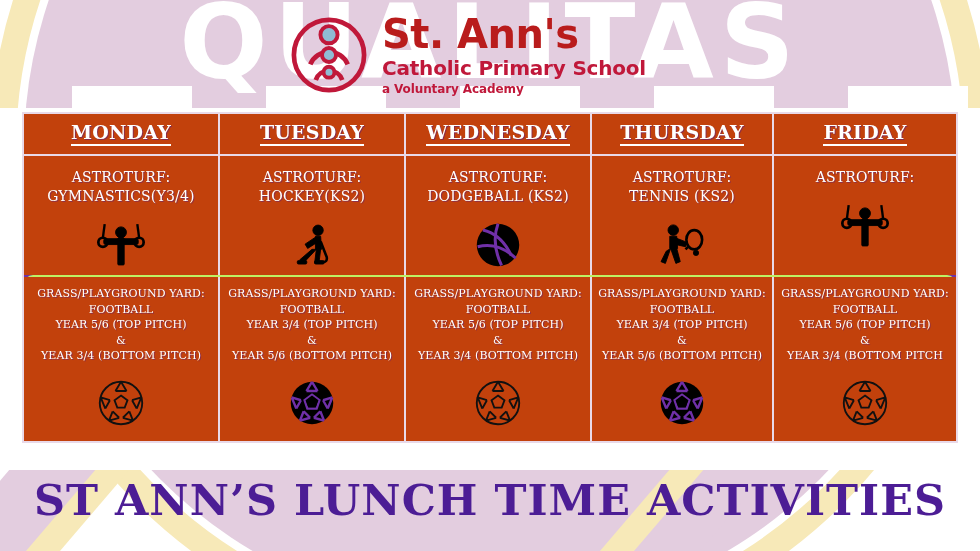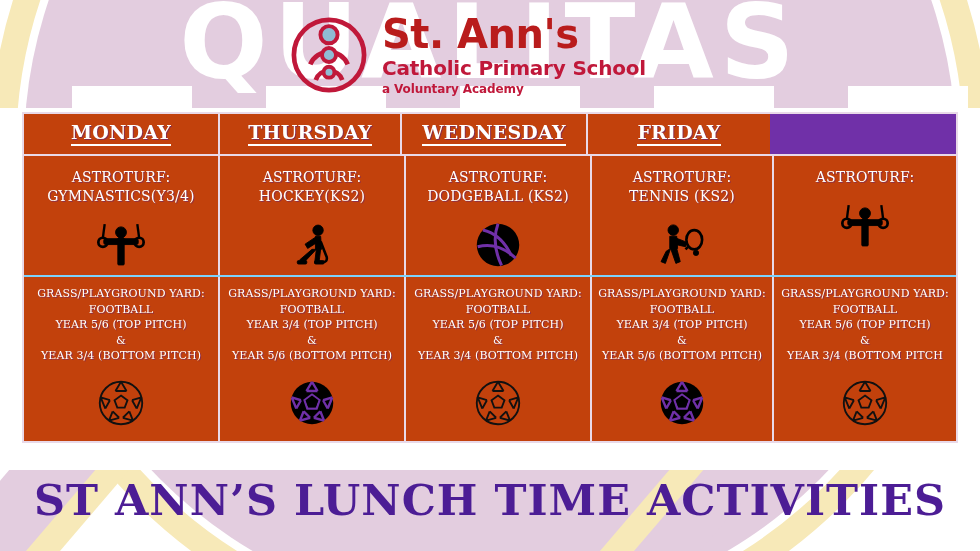--- a/index.html
+++ b/index.html
@@ -93,21 +93,21 @@
   .astro-text{
     font-family:"DejaVu Serif", serif;
     font-size:14px;line-height:1.35;
     color:#ffffff;text-align:center;
     letter-spacing:0.2px;
     text-shadow:1px 1px 0 rgba(90,30,130,.5);
   }
   .astro-icon{margin-top:12px;height:54px;display:flex;align-items:center;justify-content:center;}
 
   
-  .row-grass{border-top:2px solid #7dd3fc;}
+  .row-grass{border-top:2px solid #bef264;border-radius:9px;}
   .row-grass .cell{
     height:164px;
     display:flex;flex-direction:column;align-items:center;
     padding-top:9px;
   }
   .grass-text{
     font-family:"DejaVu Serif", serif;
     font-size:11px;line-height:1.42;
     color:#ffffff;text-align:center;
     letter-spacing:0.1px;
@@ -187,25 +187,28 @@
     </div>
   </div>
 </div>
 
 <div class="table">
 
   <div class="row row-head">
     <div class="cell c0">
       <span class="day">MONDAY</span>
     </div>
+    <div class="cell c1">
+      <span class="day">TUESDAY</span>
+    </div>
+    <div class="cell c2">
+      <span class="day">WEDNESDAY</span>
+    </div>
     <div class="cell c3">
       <span class="day">THURSDAY</span>
-    </div>
-    <div class="cell c2">
-      <span class="day">WEDNESDAY</span>
     </div>
     <div class="cell c4">
       <span class="day">FRIDAY</span>
     </div>
   </div>
 
   <div class="row row-astro">
 
     <div class="cell c0">
       <div class="astro-text">

